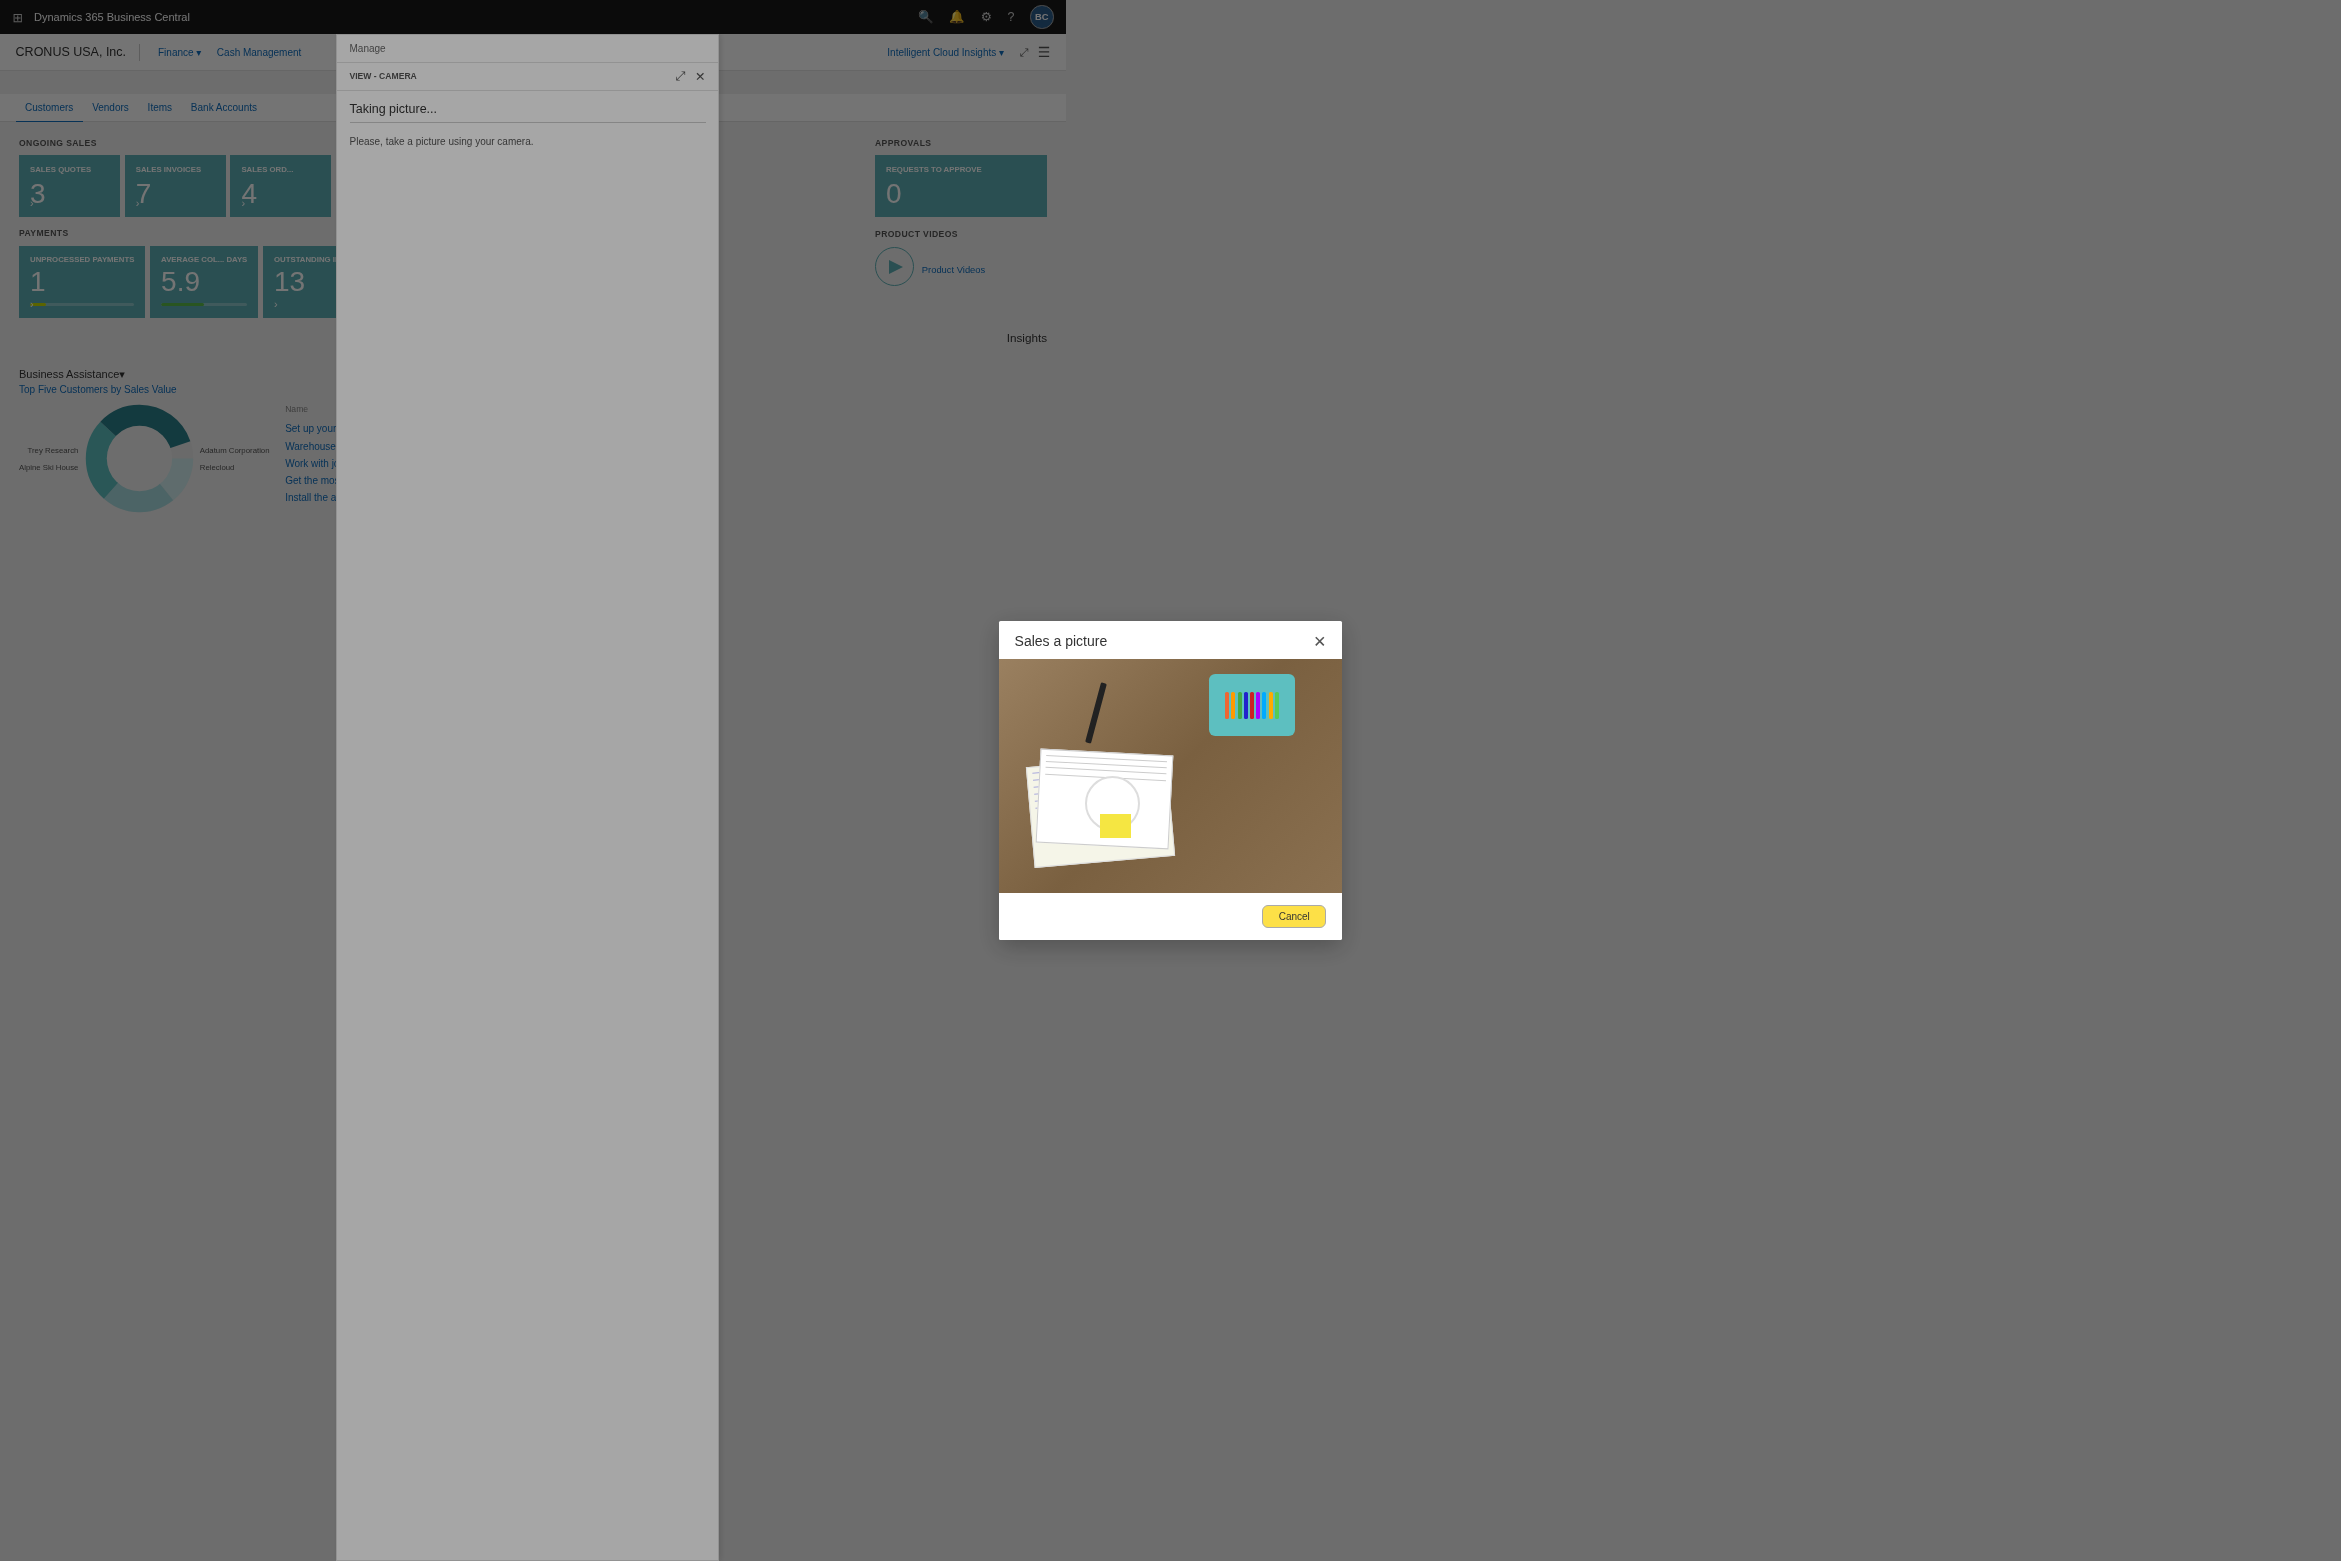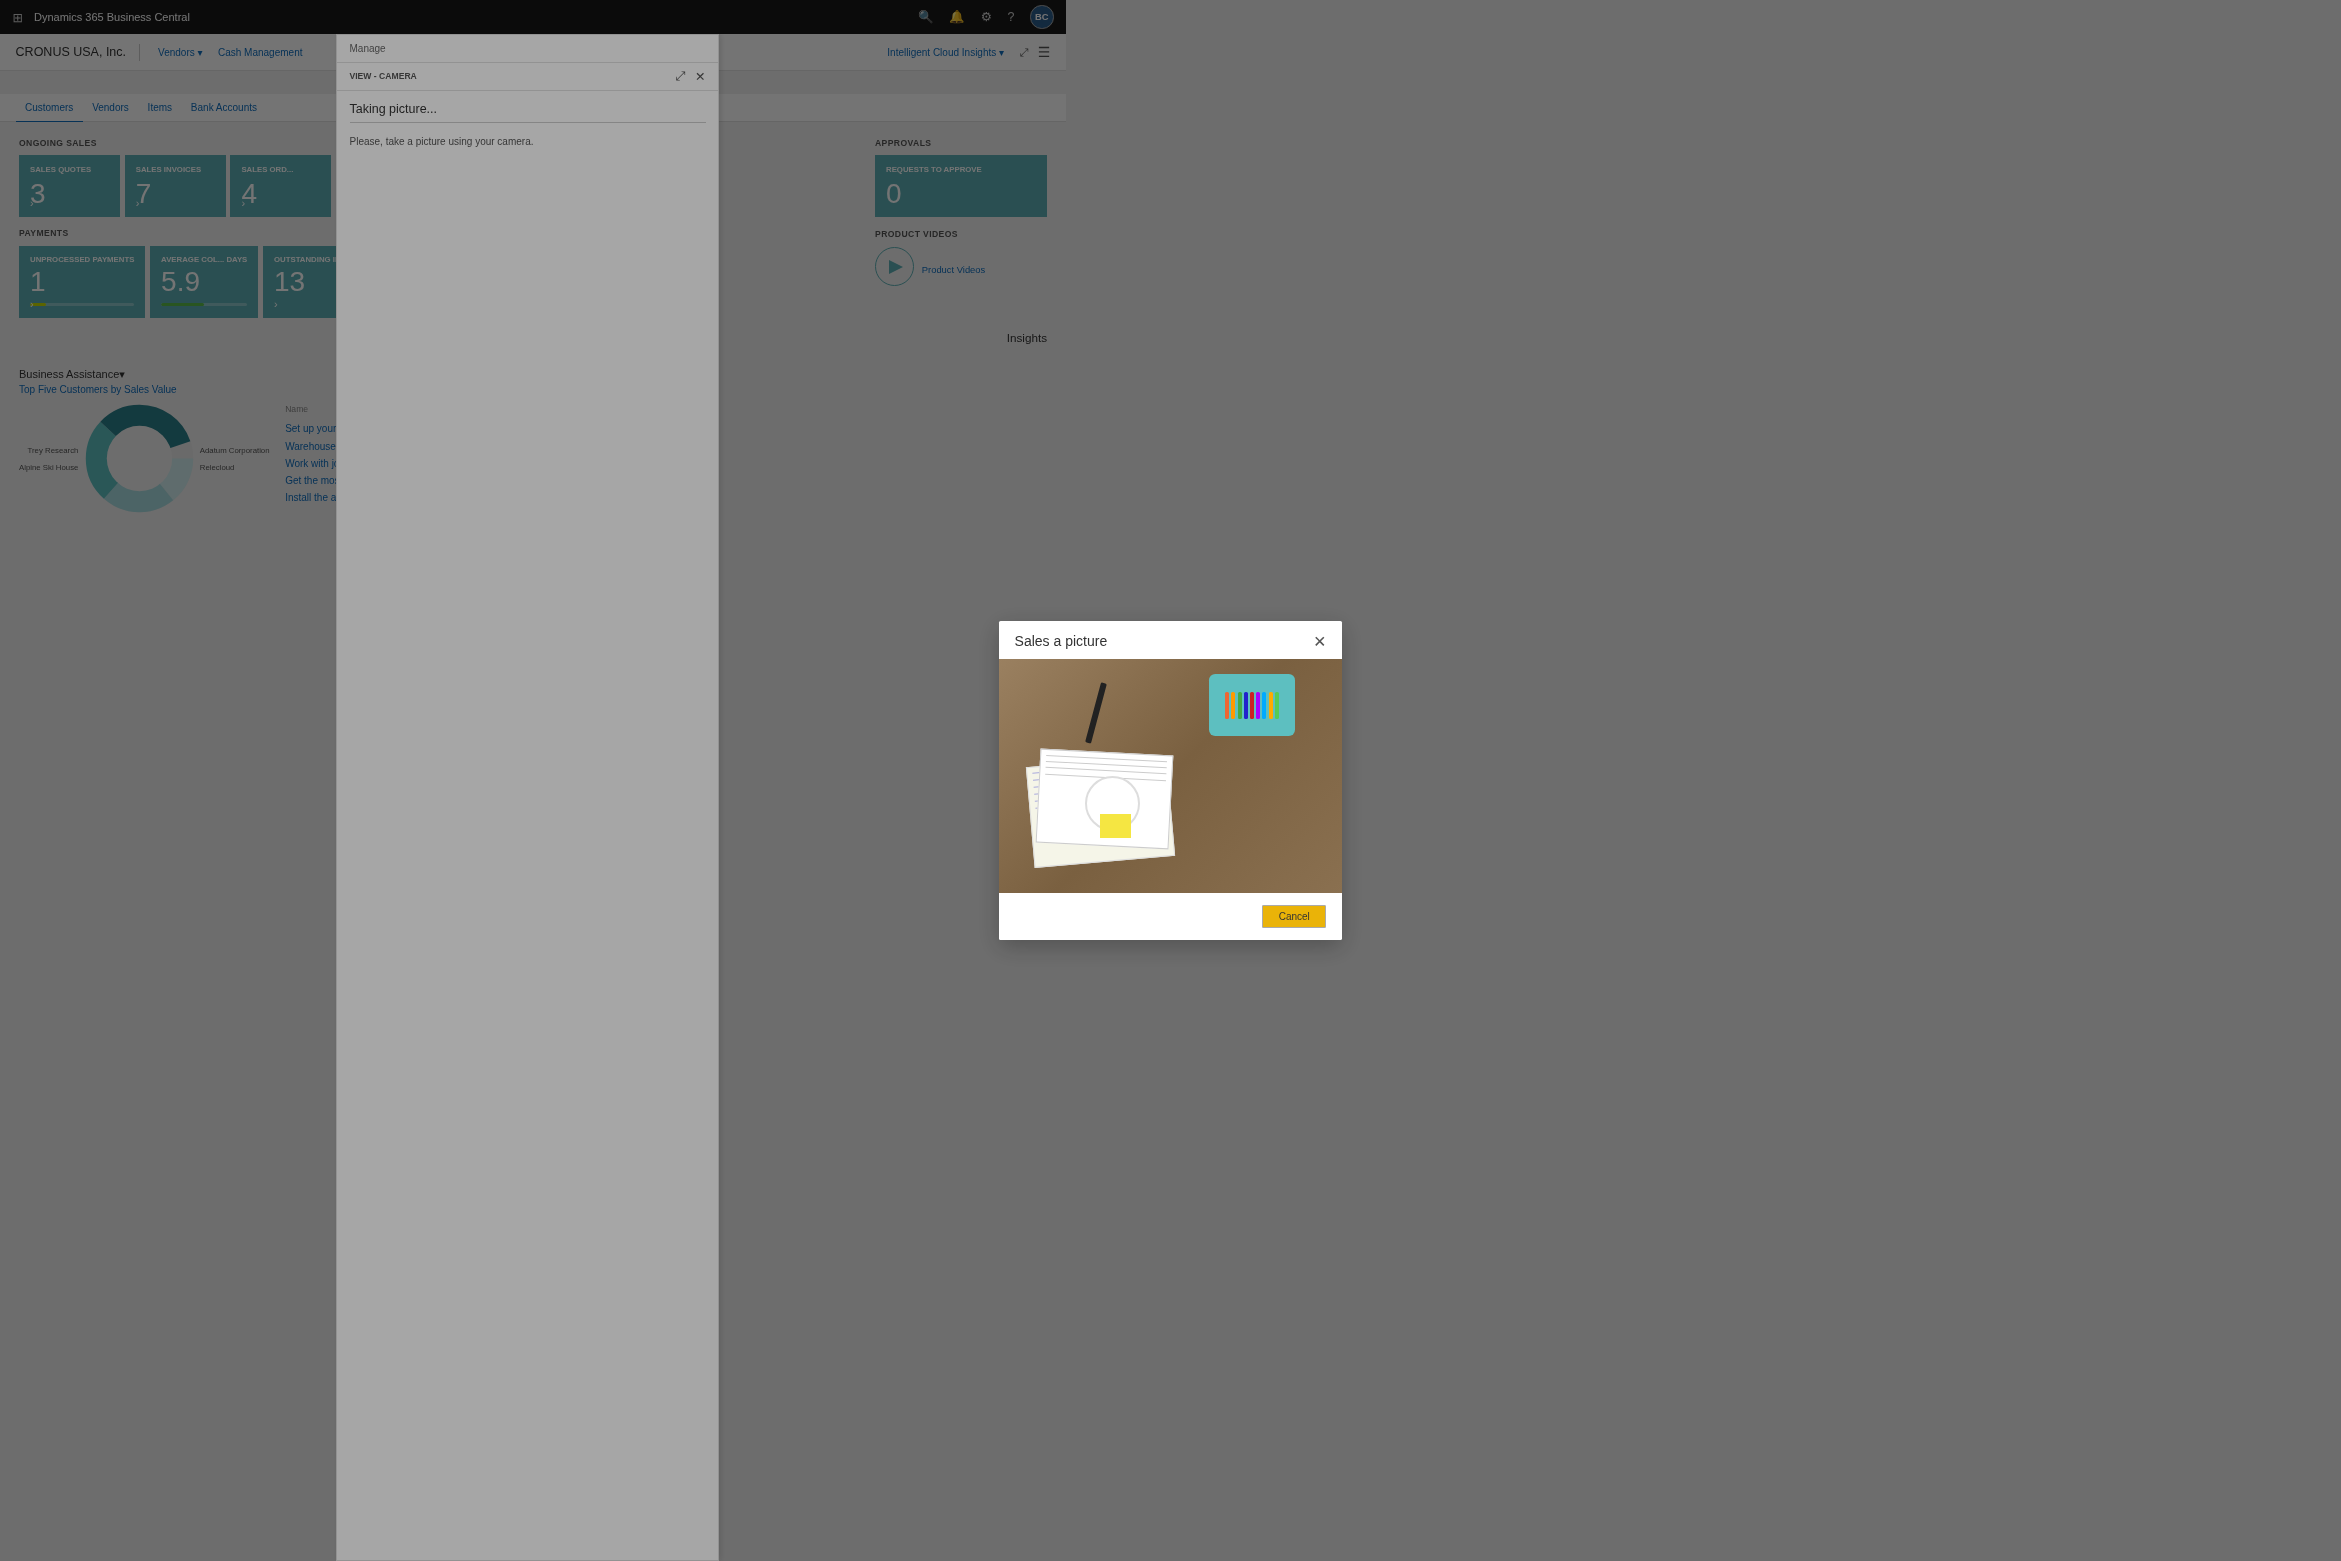--- a/index.html
+++ b/index.html
@@ -212,25 +212,25 @@
     .line { width: 100%; height: 0.8px; background: #aad; margin-bottom: 6.2px; }
 
     .modal-footer {
       padding: 12.5px 15.6px;
       display: flex;
       justify-content: flex-end;
     }
     .cancel-btn {
       padding: 4.7px 15.6px;
       border: 0.8px solid #aaa;
-      background: #eab308;
+      background: #fde047;
       font-size: 10px;
       color: #333;
       cursor: pointer;
-      border-radius: 1px;
+      border-radius: 6px;
     }
 
     
     .top-rows { display: flex; gap: 31px; }
     .top-left { flex: 1; }
     .top-right { width: 172px; }
   </style>
 </head>
 <body>
 
@@ -243,21 +243,21 @@
     <span class="top-nav-icon">⚙</span>
     <span class="top-nav-icon">?</span>
     <div class="avatar">BC</div>
   </div>
 </div>
 
 <div class="sec-nav">
   <span class="company-name">CRONUS USA, Inc.</span>
   <div class="nav-divider"></div>
   <div class="nav-links">
-    <span class="nav-link">Vendors ▾</span>
+    <span class="nav-link">Finance ▾</span>
     <span class="nav-link">Cash Management</span>
   </div>
   <div class="sec-nav-right">
     <span class="cloud-insights">Intelligent Cloud Insights ▾</span>
     <span class="expand-icon">⤢</span>
     <span class="hamburger">☰</span>
   </div>
 </div>
 
 <div class="tab-nav">

